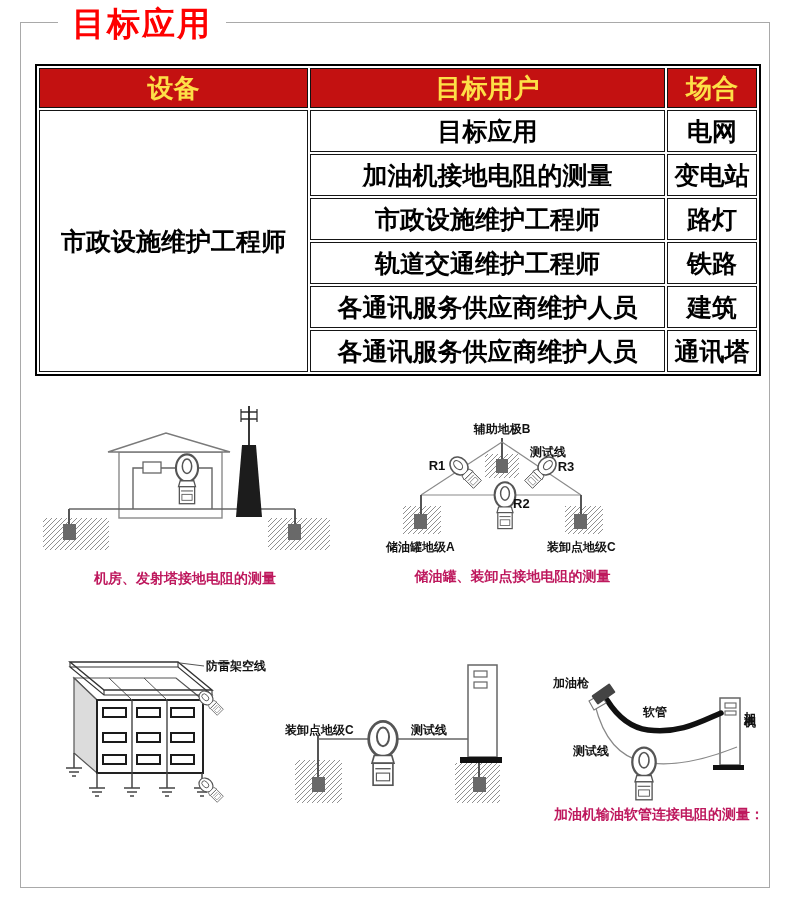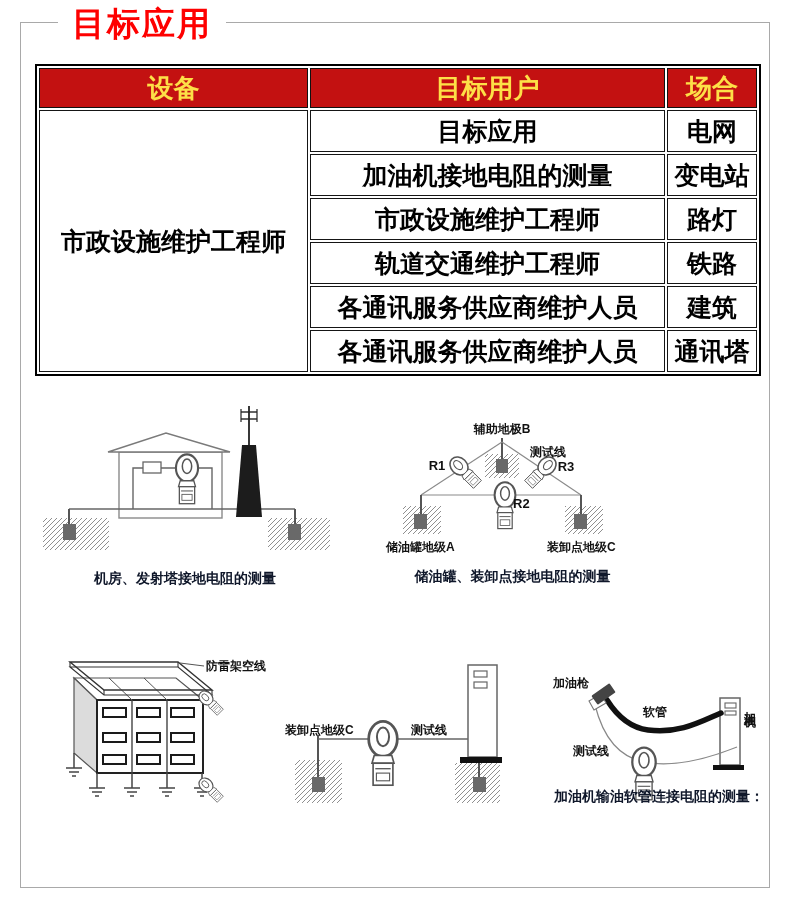--- a/index.html
+++ b/index.html
@@ -11,21 +11,21 @@
   .apps-table{position:absolute;left:35px;top:64px;width:722px;border-collapse:separate;
     border-spacing:2px;background:#fff;border:2px solid #000;table-layout:fixed;}
   .apps-table th{background:#c31111;color:#fde047;font-size:26px;font-weight:bold;height:38px;
     border:1px solid #111;text-align:center;padding:0;}
   .apps-table td{border:1px solid #151515;font-size:25px;font-weight:bold;color:#000;
     text-align:center;height:40px;padding:0 2px;background:#fff;}
   .col-dev{width:267px;} .col-user{width:353px;} .col-scene{width:88px;}
   .diag{position:absolute;}
   .diag text{font-family:"Liberation Sans",sans-serif;font-weight:bold;font-size:12px;fill:#111;}
   .diag text.rlabel{font-size:13px;}
-  .caption{position:absolute;text-align:center;font-size:14px;font-weight:bold;color:#0f172a;}
+  .caption{position:absolute;text-align:center;font-size:14px;font-weight:bold;color:#be185d;}
   .vlabel{position:absolute;left:741px;top:701px;writing-mode:vertical-rl;font-size:12px;
     font-weight:bold;letter-spacing:2px;color:#111;}
 </style>
 </head>
 <body>
 
 <div class="page">
 
   <svg width="0" height="0" style="position:absolute" aria-hidden="true">
     <defs>
@@ -202,15 +202,15 @@
     <path d="M 50,50 C 58,82 74,102 99,107 C 134,114 172,100 192,92" fill="none" stroke="#888" stroke-width="1.2"></path>
     <path d="M 62,45 C 74,64 88,73 103,75 C 134,79 155,67 176,58" fill="none" stroke="#111" stroke-width="5.5" stroke-linecap="round"></path>
     <path d="M44,46 l12,-7 l5,9 l-12,7 z" fill="#fff" stroke="#777" stroke-width="1.1"></path>
     <rect x="48" y="34" width="22" height="11" rx="1" fill="#444" transform="rotate(-35 58 40)"></rect>
     <use href="#clamp" xlink:href="#clamp" transform="translate(99,107) scale(0.9) translate(-15,-16)"></use>
     <text x="8" y="32" text-anchor="start">加油枪</text>
     <text x="110" y="61" text-anchor="middle">软管</text>
     <text x="46" y="100" text-anchor="middle">测试线</text>
   </svg>
   <div class="vlabel">加油机</div>
-  <div class="caption" style="left:545px;top:788px;width:228px">加油机输油软管连接电阻的测量：</div>
+  <div class="caption" style="left:545px;top:806px;width:228px">加油机输油软管连接电阻的测量：</div>
 
 </div>
 
 </body></html>

